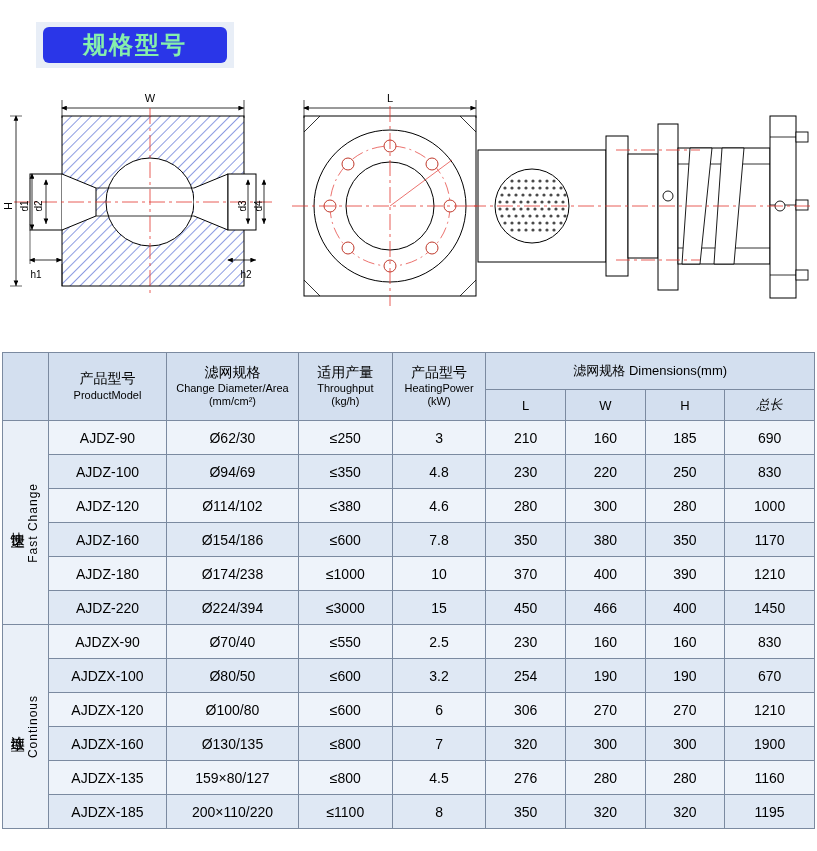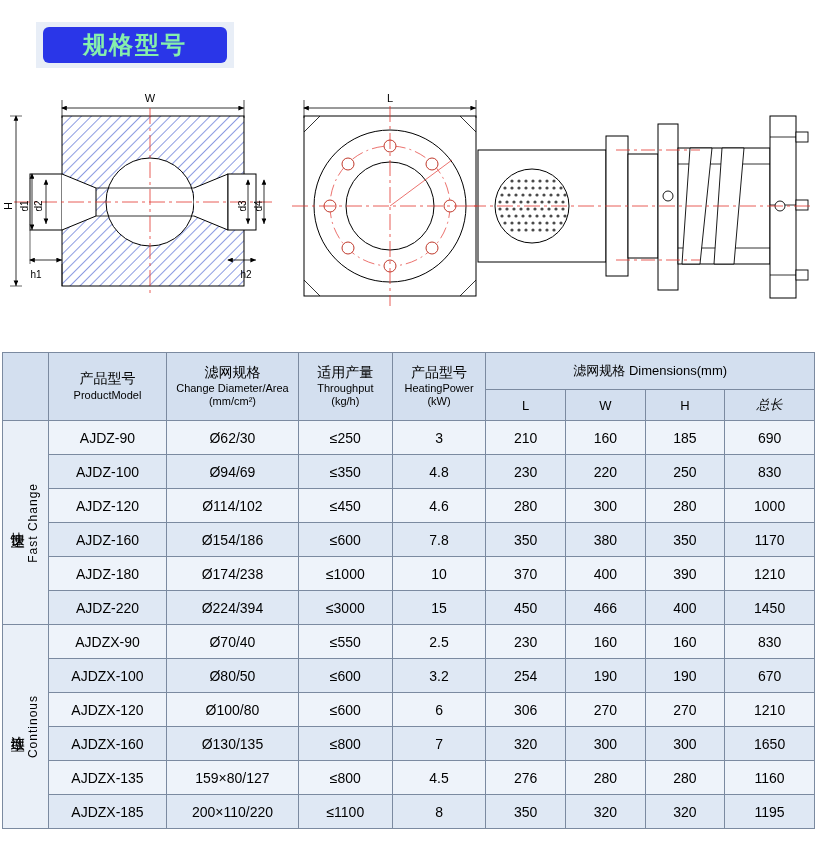--- a/index.html
+++ b/index.html
@@ -353,21 +353,21 @@
       <td>≤350</td>
       <td>4.8</td>
       <td>230</td>
       <td>220</td>
       <td>250</td>
       <td>830</td>
     </tr>
     <tr>
       <td>AJDZ-120</td>
       <td>Ø114/102</td>
-      <td>≤450</td>
+      <td>≤380</td>
       <td>4.6</td>
       <td>280</td>
       <td>300</td>
       <td>280</td>
       <td>1000</td>
     </tr>
     <tr>
       <td>AJDZ-160</td>
       <td>Ø154/186</td>
       <td>≤600</td>
@@ -435,21 +435,21 @@
       <td>1210</td>
     </tr>
     <tr>
       <td>AJDZX-160</td>
       <td>Ø130/135</td>
       <td>≤800</td>
       <td>7</td>
       <td>320</td>
       <td>300</td>
       <td>300</td>
-      <td>1650</td>
+      <td>1900</td>
     </tr>
     <tr>
       <td>AJDZX-135</td>
       <td>159×80/127</td>
       <td>≤800</td>
       <td>4.5</td>
       <td>276</td>
       <td>280</td>
       <td>280</td>
       <td>1160</td>

